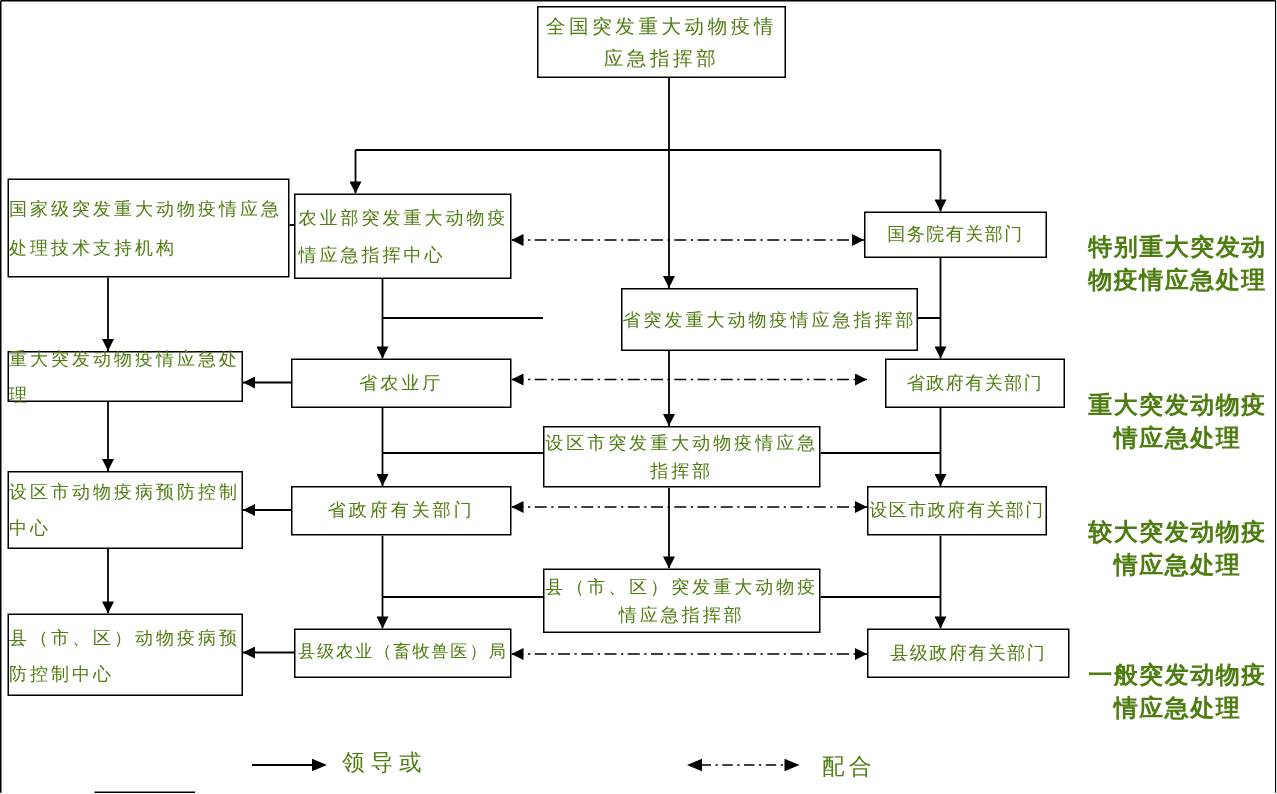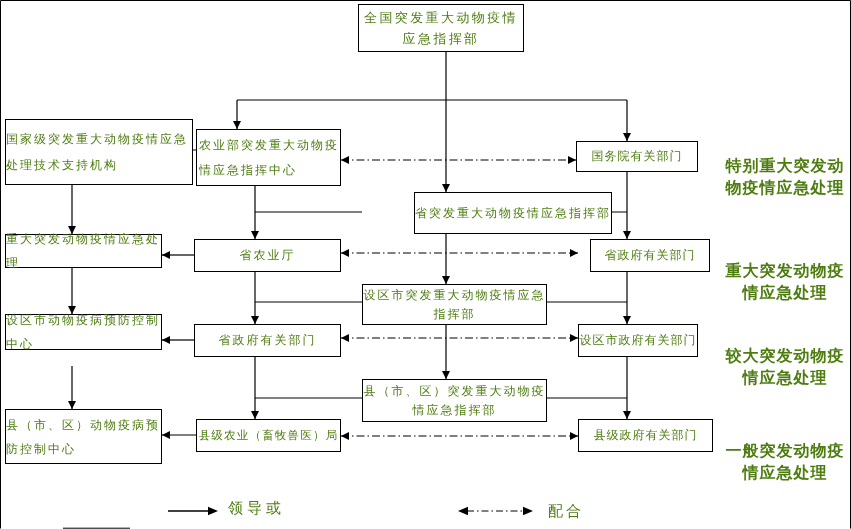--- a/index.html
+++ b/index.html
@@ -14,21 +14,21 @@
     font-size:12px;letter-spacing:2px;line-height:19px;
   }
   #n-c1{left:358px;top:4px;width:166px;height:48px;font-size:13px;letter-spacing:2.4px;line-height:21px;border-width:1.4px;}
   .cmd{font-size:12px;letter-spacing:2px;line-height:19px;text-align:center;}
   #n-c2{left:378px;top:192px;width:198px;height:42px;margin-left:36px;}
   #n-c3{left:362px;top:284px;width:185px;height:41px;}
   #n-c4{left:362px;top:379px;width:185px;height:43px;}
   .lbox{justify-content:flex-start;text-align:left;line-height:24px;border-width:1.3px;}
   #n-l1{left:5px;top:119px;width:188px;height:66px;line-height:26px;}
   #n-l2{left:5px;top:234px;width:157px;height:34px;}
-  #n-l3{left:5px;top:314px;width:157px;height:36px;}
+  #n-l3{left:5px;top:314px;width:157px;height:52px;}
   #n-l4{left:5px;top:409px;width:157px;height:55px;}
   #n-m1{left:196px;top:129px;width:145px;height:57px;justify-content:flex-start;text-align:left;line-height:25px;padding-left:2px;}
   #n-m2{left:194px;top:239px;width:147px;height:33px;}
   #n-m3{left:194px;top:324px;width:147px;height:33px;}
   #n-m4{left:196px;top:419px;width:145px;height:33px;font-size:11.5px;letter-spacing:1.2px;}
   .rbox{letter-spacing:1px;}
   #n-r1{left:576px;top:141px;width:122px;height:31px;}
   #n-r2{left:578px;top:239px;width:120px;height:33px;margin-left:12px;}
   #n-r3{left:578px;top:324px;width:120px;height:33px;}
   #n-r4{left:578px;top:419px;width:135px;height:33px;}

